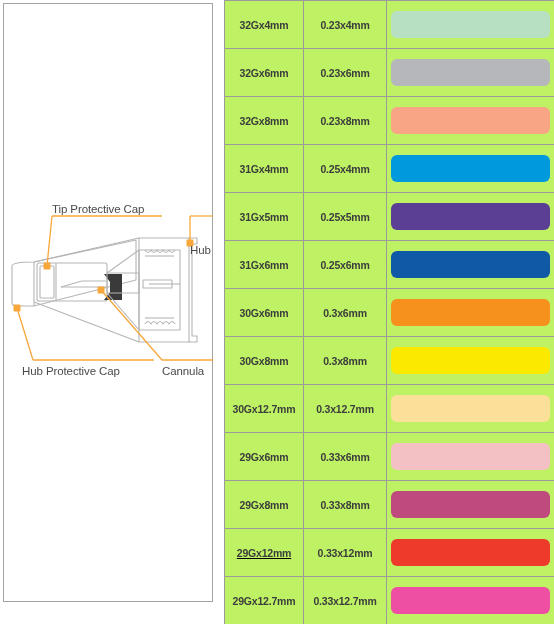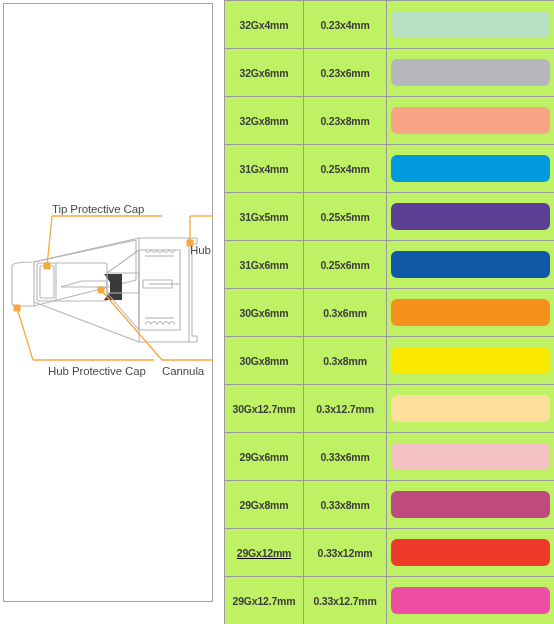--- a/index.html
+++ b/index.html
@@ -28,21 +28,21 @@
   .lbl{
     position:absolute;
     font-size:11.5px;
     color:#4a4a4a;
     white-space:nowrap;
     letter-spacing:-0.1px;
     font-family:"Liberation Sans","DejaVu Sans",sans-serif;
   }
   .lbl-tip   { left:48px;  top:199px; }
   .lbl-hub   { left:186px; top:214px;margin-top:26px; }
-  .lbl-hubcap{ left:44px;  top:361px; }
+  .lbl-hubcap{ left:18px;  top:361px; }
   .lbl-cann  { left:158px; top:361px; }
 
   
   .spec-table{
     position:absolute;
     left:224px;top:0px;
     width:330px;height:624px;
     border-collapse:collapse;
     table-layout:fixed;
   }

